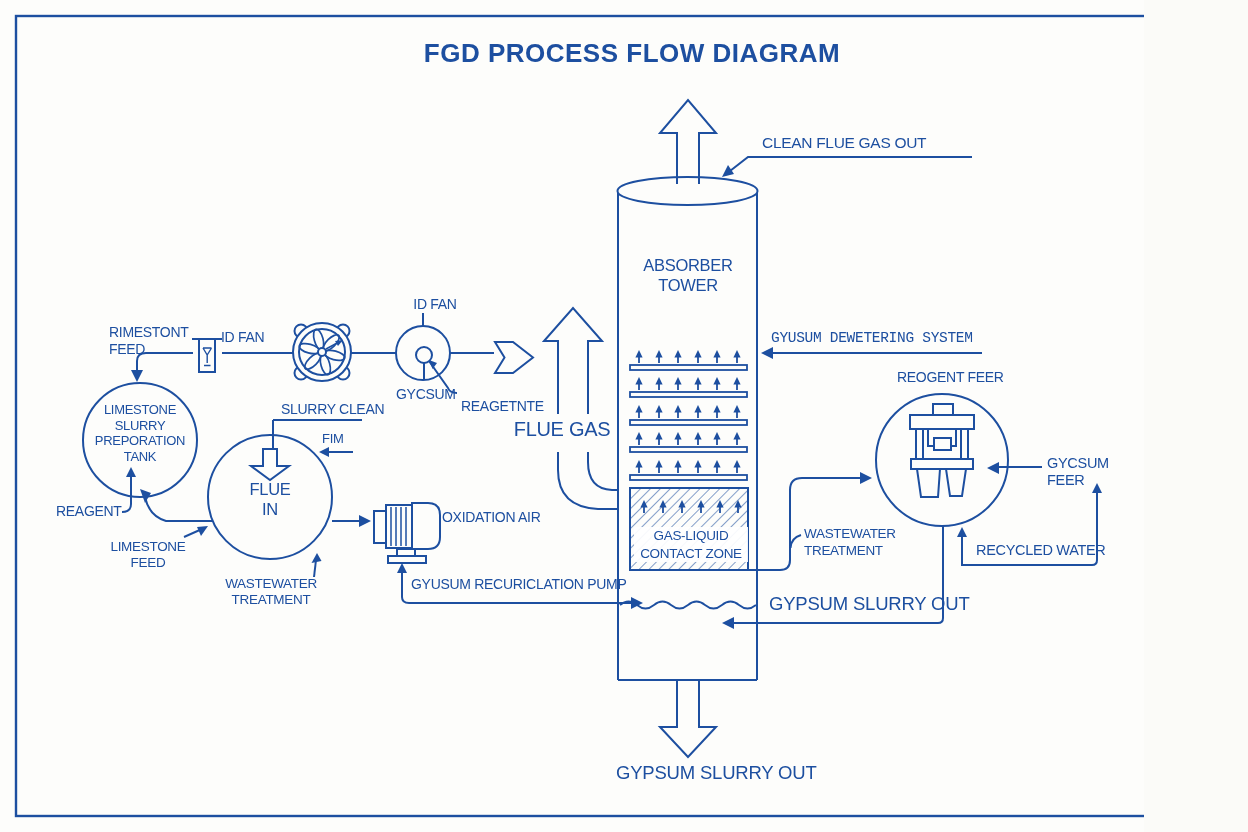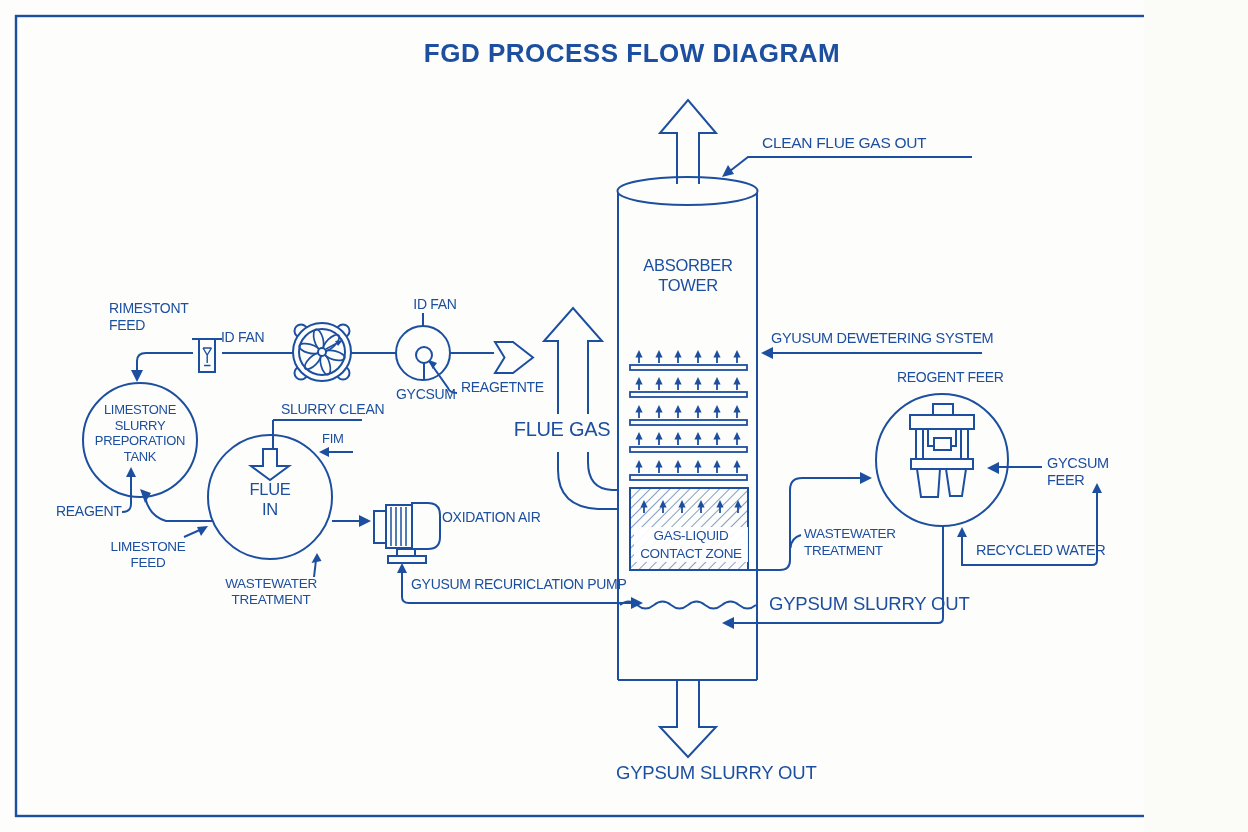--- a/index.html
+++ b/index.html
@@ -255,26 +255,26 @@
     <g>
       <path d="M1097 490 L1097 560 Q1097 565 1092 565 L962 565 L962 536"></path>
       <path d="M1097 483 L1092 493 L1102 493 Z" fill="#1d4fa0" stroke="none"></path>
       <path d="M962 527 L957 537 L967 537 Z" fill="#1d4fa0" stroke="none"></path>
     </g>
   </g>
 </svg>
 
 <div class="lbl title c" style="left:382px;top:38px;width:500px;">FGD PROCESS FLOW DIAGRAM</div>
 
-<div class="lbl" style="left:109px;top:300px;">RIMESTONT
+<div class="lbl" style="left:109px;top:324px;">RIMESTONT
 FEED</div>
 <div class="lbl" style="left:221px;top:329px;">ID FAN</div>
 <div class="lbl c" style="left:400px;top:296px;width:70px;">ID FAN</div>
 <div class="lbl" style="left:396px;top:386px;">GYCSUM</div>
-<div class="lbl" style="left:461px;top:379px;">REAGETNTE</div>
+<div class="lbl" style="left:461px;top:398px;">REAGETNTE</div>
 <div class="lbl flue c" style="left:512px;top:421px;width:100px;">FLUE GAS</div>
 <div class="lbl xs c" style="left:83px;top:402px;width:114px;">LIMESTONE
 SLURRY
 PREPORATION
 TANK</div>
 <div class="lbl" style="left:56px;top:503px;">REAGENT</div>
 <div class="lbl sm c" style="left:99px;top:539px;width:98px;">LIMESTONE
 FEED</div>
 <div class="lbl" style="left:281px;top:401px;">SLURRY CLEAN</div>
 <div class="lbl xs" style="left:322px;top:431px;">FIM</div>
@@ -285,21 +285,21 @@
 <div class="lbl" style="left:442px;top:509px;">OXIDATION AIR</div>
 <div class="lbl" style="left:411px;top:576px;">GYUSUM RECURICLATION PUMP</div>
 
 <div class="lbl" style="left:762px;top:134px;font-size:15.5px;">CLEAN FLUE GAS OUT</div>
 <div class="lbl med c" style="left:638px;top:255px;width:100px;text-align:center;">ABSORBER
 TOWER</div>
 <div class="lbl sm c band" style="left:634px;top:527px;width:110px;line-height:17.5px;">GAS-LIQUID
 CONTACT ZONE</div>
 <div class="lbl big" style="left:616px;top:764px;">GYPSUM SLURRY OUT</div>
 
-<div class="lbl" style="left:771px;top:330px;font-size:14.5px;">GYUSUM DEWETERING SYSTEM</div>
+<div class="lbl" style="left:771px;top:330px;font-size:14.5px;font-family:Liberation Mono, monospace;">GYUSUM DEWETERING SYSTEM</div>
 <div class="lbl" style="left:897px;top:369px;">REOGENT FEER</div>
 <div class="lbl sm" style="left:804px;top:526px;line-height:16.5px;">WASTEWATER
 TREATMENT</div>
 <div class="lbl big" style="left:769px;top:595px;">GYPSUM SLURRY OUT</div>
 <div class="lbl" style="left:1047px;top:455px;font-size:14.5px;">GYCSUM FEER</div>
 <div class="lbl" style="left:976px;top:542px;font-size:14.5px;">RECYCLED WATER</div>
 
 </div>
 
 </body></html>

